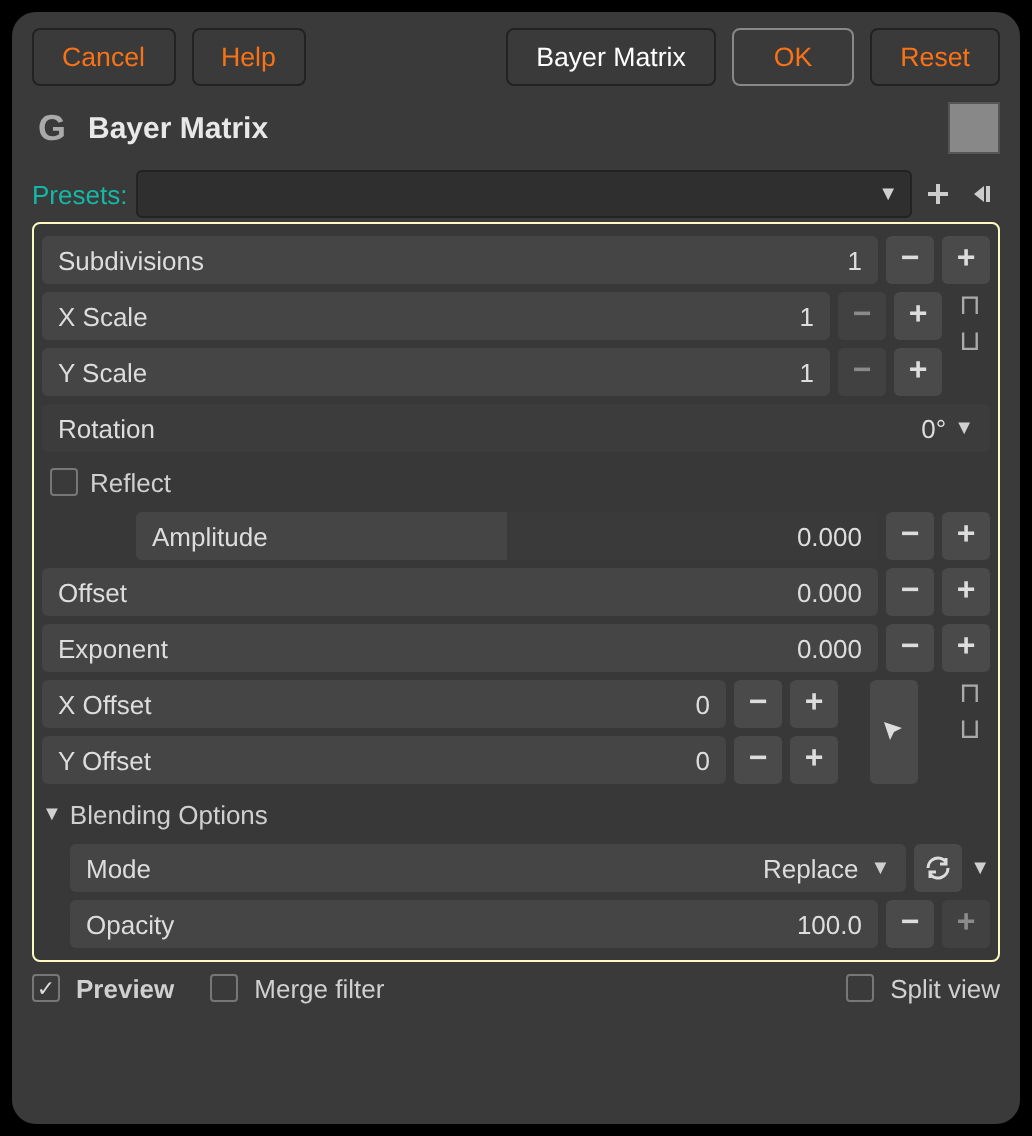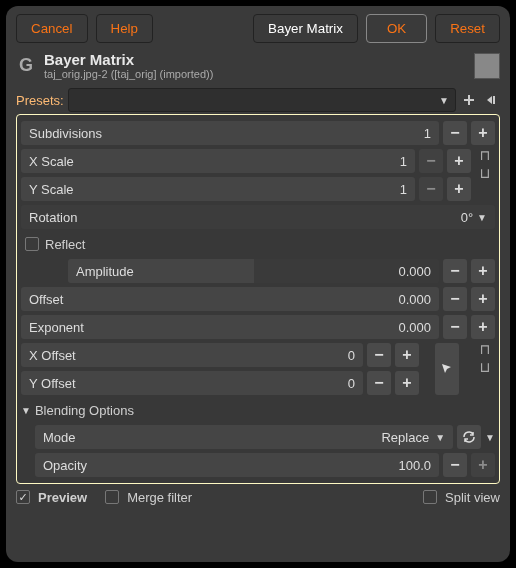--- a/index.html
+++ b/index.html
@@ -9,21 +9,21 @@
 .btn { background: #3a3a3a; border: 1px solid #222; border-radius: 4px; padding: 6px 14px; color: #f97316; cursor: pointer; }
 .btn-ok { border: 1.5px solid #888; padding: 6px 20px; }
 .btn-active { color: #fff; font-weight: 500; }
 .flex-grow { flex: 1; }
 .header { display: flex; align-items: center; gap: 8px; margin-bottom: 8px; }
 .g-icon { font-weight: bold; font-size: 18px; color: #aaa; width: 20px; text-align: center; }
 .title { font-weight: 600; font-size: 15px; color: #e8e8e8; }
 .subtitle { font-size: 11px; color: #aaa; }
 .swatch { width: 26px; height: 26px; background: #888; border: 1px solid #555; margin-left: auto; }
 .row { display: flex; align-items: center; gap: 4px; margin-bottom: 2px; }
-.label { color: #fdba74; }
+.label { color: #14b8a6; }
 .select { flex: 1; background: #2f2f2f; border: 1px solid #222; border-radius: 3px; height: 24px; display: flex; align-items: center; padding: 0 6px; }
 .select .chev { margin-left: auto; font-size: 10px; }
 .params { background: #383838; border: 1px solid #fef9c3; border-radius: 4px; padding: 4px; }
 .param-row { display: flex; align-items: center; gap: 4px; height: 28px; }
 .field { flex: 1; background: #454545; border-radius: 3px; height: 24px; display: flex; align-items: center; padding: 0 8px; }
 .field.half { background: linear-gradient(to right, #454545 50%, #3a3a3a 50%); margin-left: 47px; }
 .field .name { color: #ddd; }
 .field .val { margin-left: auto; color: #ddd; }
 .sq { width: 24px; height: 24px; background: #4a4a4a; border-radius: 3px; display: flex; align-items: center; justify-content: center; cursor: pointer; font-size: 16px; font-weight: bold; color: #ddd; }
 .sq.dis { opacity: 0.5; }
@@ -51,21 +51,20 @@
     <div class="flex-grow"></div>
     <button class="btn btn-active">Bayer Matrix</button>
     <button class="btn btn-ok">OK</button>
     <button class="btn">Reset</button>
   </div>
 
   <div class="header">
     <div class="g-icon">G</div>
     <div>
       <div class="title">Bayer Matrix</div>
-      <div class="subtitle">taj_orig.jpg-2 ([taj_orig] (imported))</div>
     </div>
     <div class="swatch"></div>
   </div>
 
   <div class="row">
     <span class="label">Presets:</span>
     <div class="select">
       <span class="chev">▼</span>
     </div>
     <div class="icon-sq">

